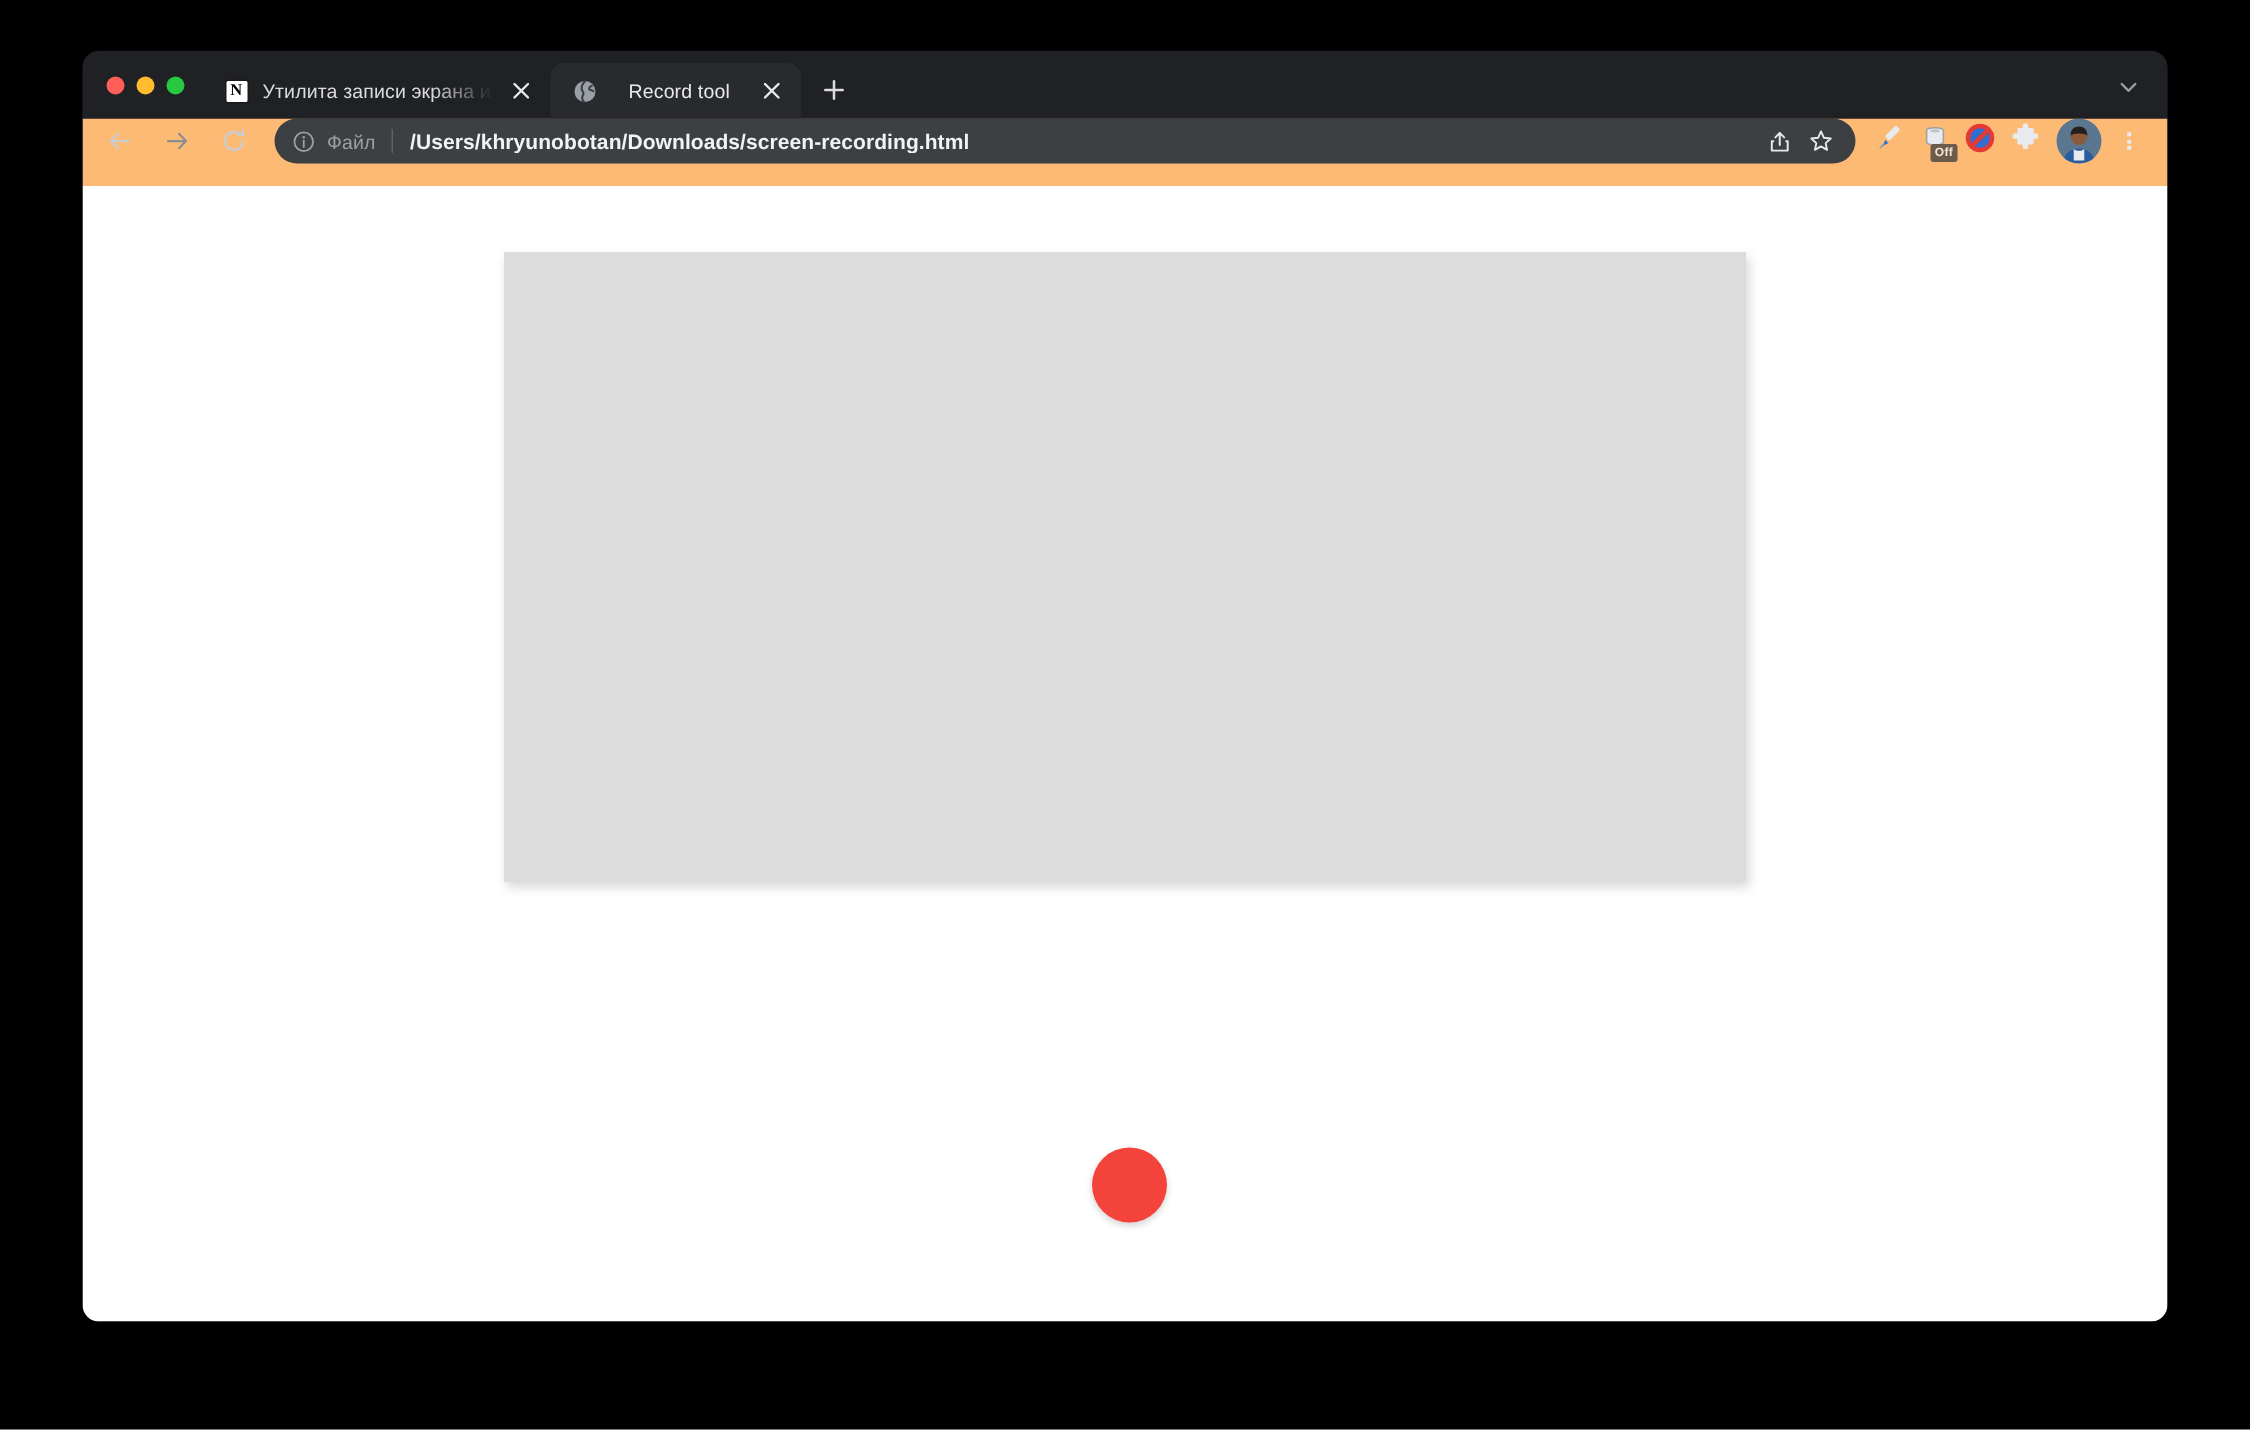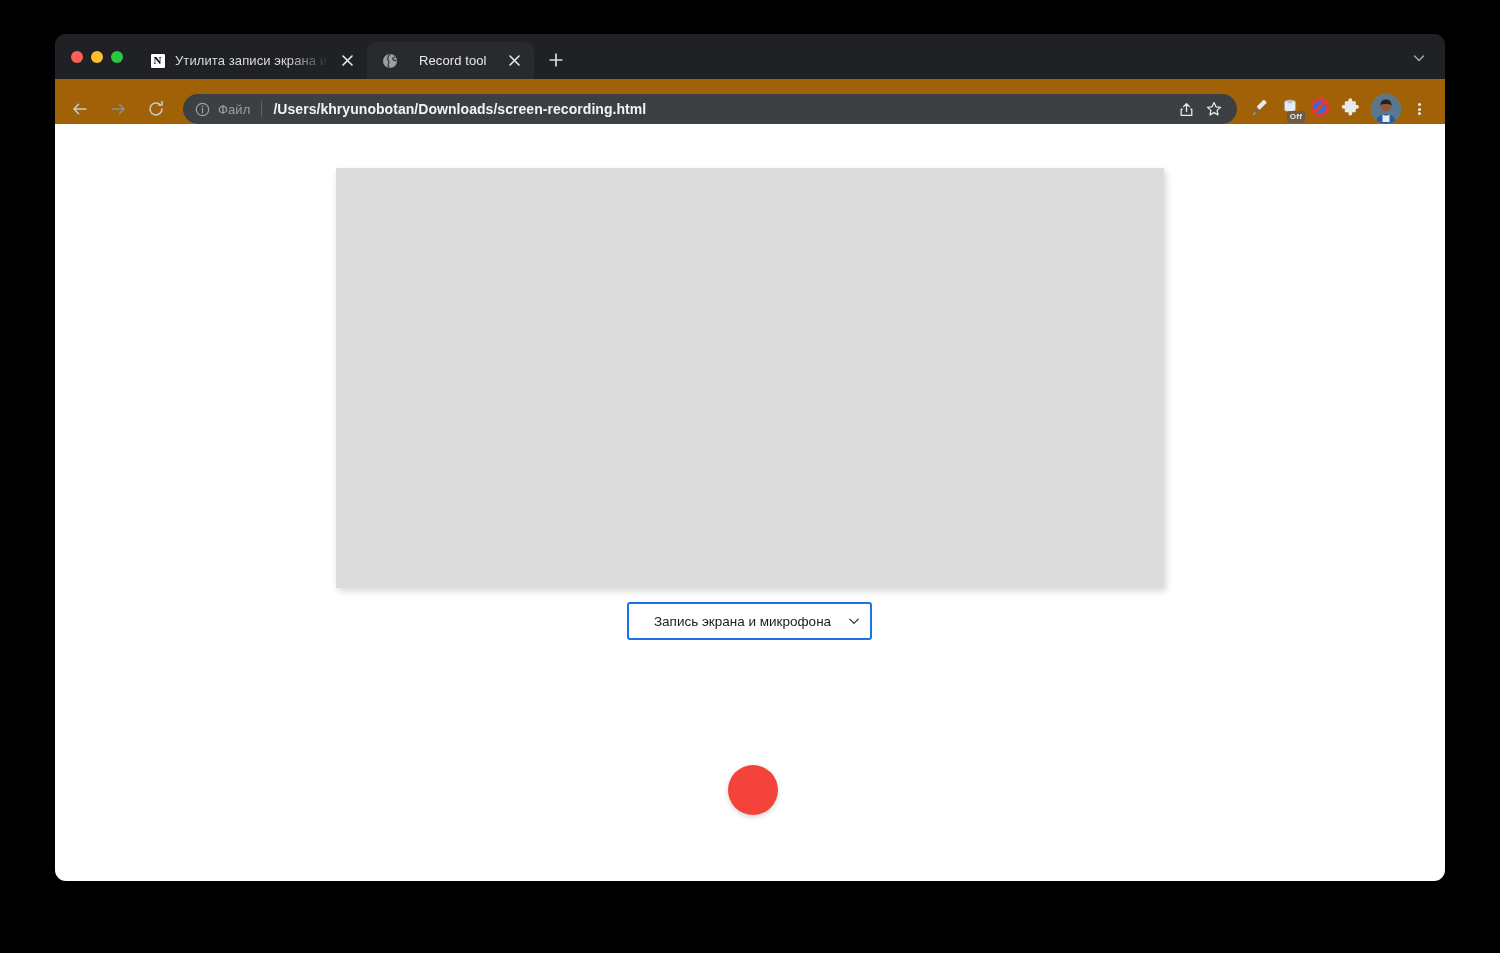--- a/index.html
+++ b/index.html
@@ -131,23 +131,23 @@
     right: 12px;
     bottom: 7px;
     width: 28px; height: 28px;
     display: flex; align-items: center; justify-content: center;
     border-radius: 50%;
   }
 
   
   .toolbar {
     height: 45px;
-    background: #a16207;
-    display: flex;
-    align-items: flex-end;
+    background: #fdba74;
+    display: flex;
+    align-items: flex-start;
     padding: 0 12px 0 10px;
     flex: none;
   }
 
   .nav-btn {
     width: 30px; height: 30px;
     margin-right: 8px;
     display: flex; align-items: center; justify-content: center;
     border-radius: 50%;
     flex: none;
@@ -488,26 +488,16 @@
         <span class="menu-dot"></span>
         <span class="menu-dot"></span>
       </span>
     </div>
   </div>
 
   <div class="page">
 
     <div class="video-preview"></div>
 
-    <div class="source-select-wrap">
-      <div class="source-select">
-        <span class="source-select-label">Запись экрана и микрофона</span>
-        <span class="select-chevron">
-          <svg width="12" height="12" viewBox="0 0 12 12" aria-hidden="true">
-            <path d="M1.8 4.2 L6 8.4 L10.2 4.2" stroke="#3c4043" stroke-width="1.3" fill="none" stroke-linecap="round" stroke-linejoin="round"></path>
-          </svg>
-        </span>
-      </div>
-    </div>
 
     <div class="record-btn"></div>
   </div>
 </div>
 
 </body></html>

